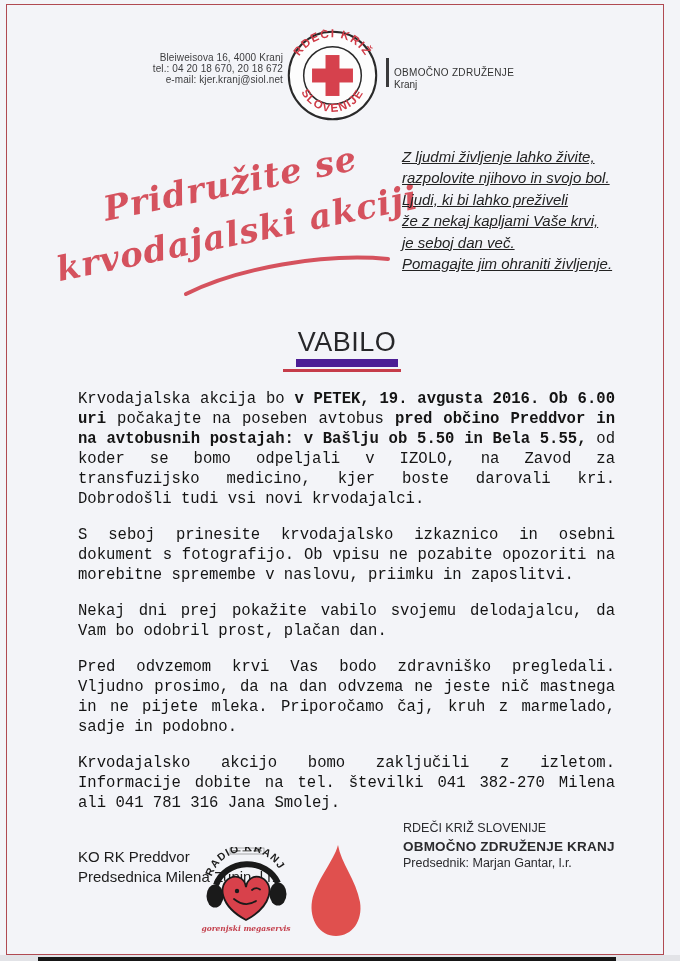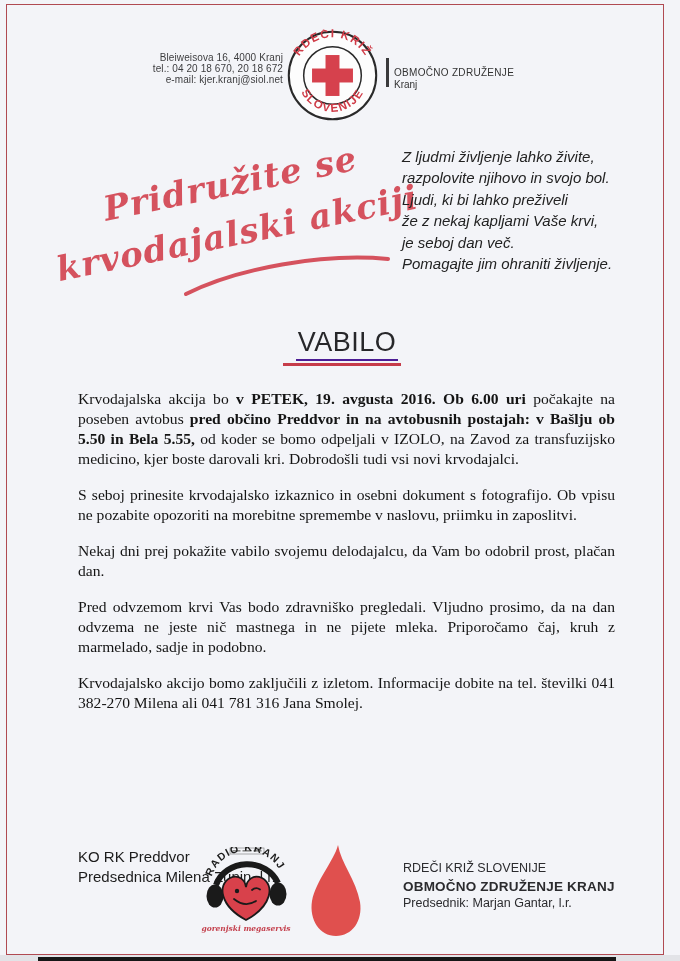--- a/index.html
+++ b/index.html
@@ -23,41 +23,41 @@
   
   .script{left:42px;top:196px;width:400px;transform:rotate(-11.5deg);
           transform-origin:0 0;color:#d5525e;
           font-family:"DejaVu Serif",serif;font-style:italic;font-weight:bold;
           font-size:34px;line-height:50px;letter-spacing:1px;}
   .script .l1{margin-left:58px;}
   .swoosh{left:178px;top:246px;width:218px;height:56px;}
 
   
   .intro{left:402px;top:146px;width:262px;font-style:italic;font-size:15px;
-         line-height:21.4px;color:#222;}
+         line-height:21.4px;color:#222;text-decoration:underline;}
 
   
   .title-wrap{left:0;top:327px;width:694px;text-align:center;}
   .title{display:inline-block;font-size:27px;letter-spacing:.5px;color:#27272a;
-         border-bottom:2px solid #4c1d95;padding:0 2px 1px 2px;}
+         border-bottom:8px solid #4c1d95;padding:0 2px 1px 2px;}
   .title-redline{width:118px;height:3px;background:#c63c4a;margin:2px auto 0 auto;
                  position:relative;left:-5px;}
 
   
-  .body-text{left:78px;top:389px;width:537px;font-family:Liberation Serif, serif;
+  .body-text{left:78px;top:389px;width:537px;font-family:Liberation Mono, monospace;
              font-size:15.6px;line-height:20px;color:#141414;text-align:justify;}
   .body-text p{margin:0 0 16px 0;}
   .body-text .b{font-weight:bold;}
 
   
   .foot-left{left:78px;top:847px;font-family:Liberation Sans, sans-serif;
              font-size:15px;line-height:20px;color:#1c1c1c;}
   .stamp{left:190px;top:847px;width:112px;height:88px;}
   .drop{left:305px;top:843px;width:62px;height:96px;}
-  .foot-right{left:403px;top:860px;font-size:12.5px;line-height:17.5px;color:#2b2b2e;}
+  .foot-right{left:403px;top:820px;font-size:12.5px;line-height:17.5px;color:#2b2b2e;}
   .foot-right .l2{font-weight:bold;font-size:13.5px;letter-spacing:.2px;}
 </style>
 </head>
 <body>
 
 <div class="abs scan-border"></div>
 <div class="abs bottom-strip"></div>
 <div class="abs bottom-bar"></div>
 
 <div class="abs address">

